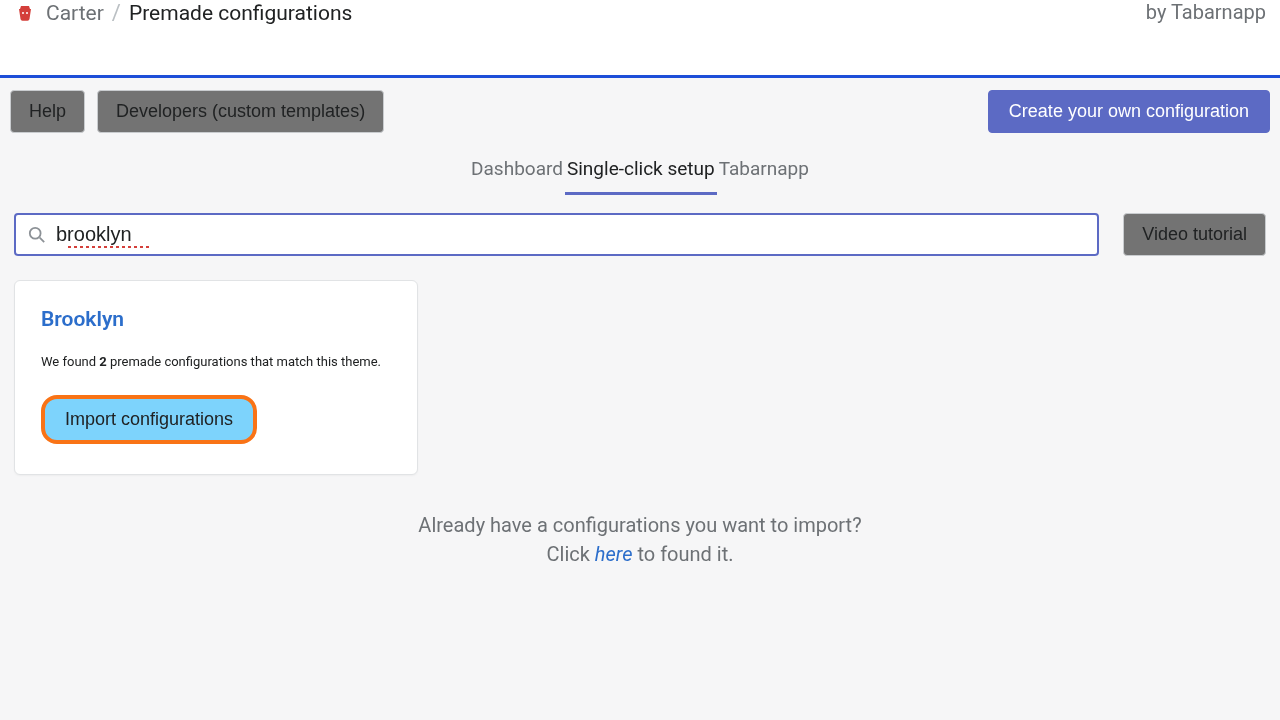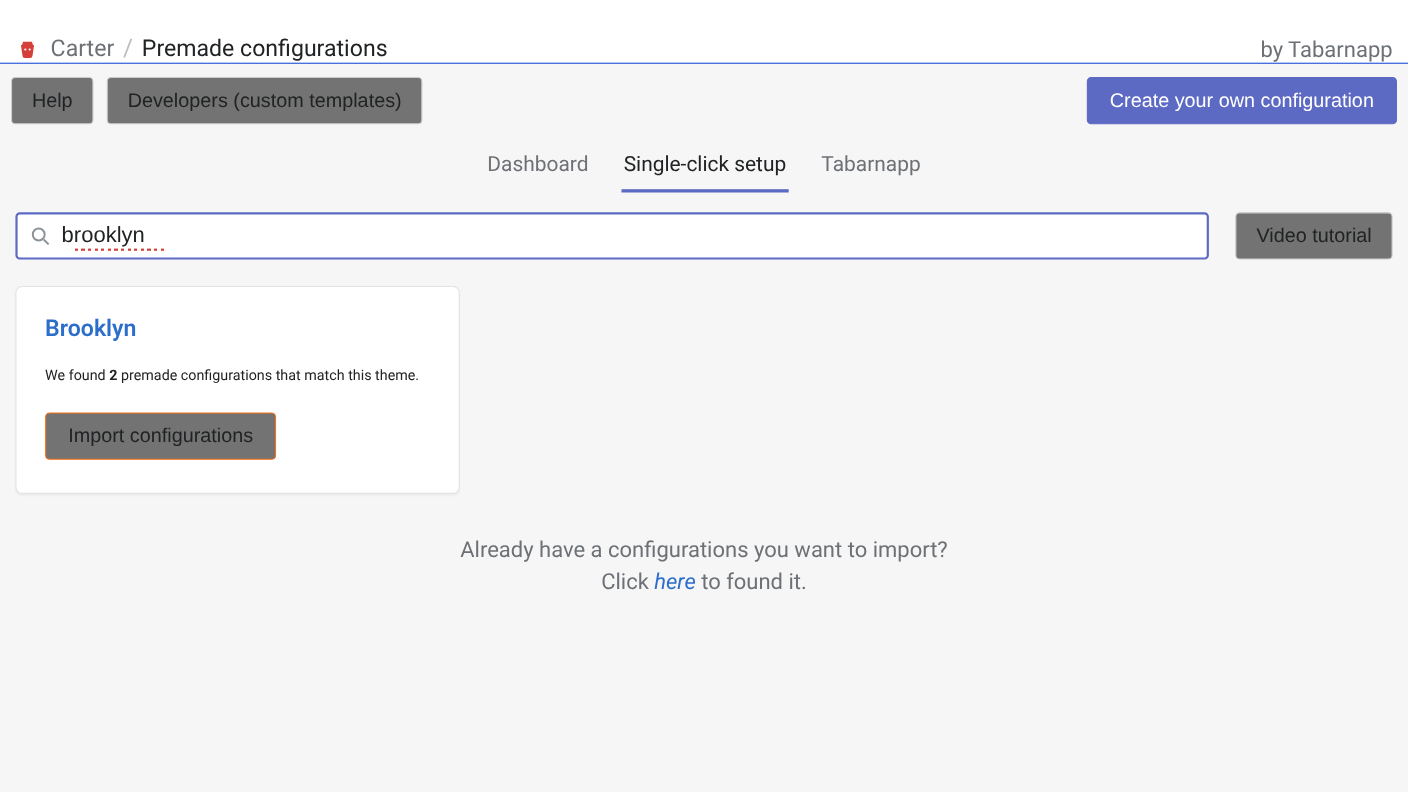--- a/index.html
+++ b/index.html
@@ -6,24 +6,24 @@
   body {
     font-family: -apple-system, BlinkMacSystemFont, "Segoe UI", Roboto, sans-serif;
     background: #f6f6f7;
     color: #202223;
     width: 1280px;
     height: 720px;
     overflow: hidden;
   }
   .topbar {
     background: #fff;
-    border-bottom: 1px solid #1d4ed8;
-    height: 58px;
-    display: flex;
-    align-items: flex-end;
+    border-bottom: 3px solid #1d4ed8;
+    height: 78px;
+    display: flex;
+    align-items: flex-start;
     padding: 0 14px;
     justify-content: space-between;
   }
   .breadcrumb {
     display: flex;
     align-items: center;
     gap: 10px;
     font-size: 21px;
   }
   .app-icon {
@@ -57,21 +57,20 @@
   .btn-primary {
     background: #5c6ac4;
     border: 1px solid #5c6ac4;
     color: #fff;
     margin-left: auto;
     padding: 10px 20px;
   }
   .tabs {
     display: flex;
     justify-content: center;
-    gap: 28px;
     padding: 16px 0 0 0;
   }
   .tab {
     font-size: 19px;
     color: #6d7175;
     padding: 8px 2px 12px 2px;
     cursor: pointer;
     border-bottom: 3px solid transparent;
   }
   .tab.active {
@@ -133,23 +132,23 @@
     margin-bottom: 22px;
   }
   .card-desc {
     font-size: 13px;
     color: #202223;
     line-height: 1.4;
     margin-bottom: 24px;
   }
   .card-desc b { font-weight: 700; }
   .btn-import {
-    background: #737373;
-    border: 1px solid #f97316;
-    border-radius: 4px;
+    background: #7dd3fc;
+    border: 4px solid #f97316;
+    border-radius: 16px;
     padding: 10px 20px;
     font-size: 18px;
     color: #202223;
     cursor: pointer;
   }
   .footer-cta {
     text-align: center;
     color: #6d7175;
     font-size: 20px;
     line-height: 1.45;

